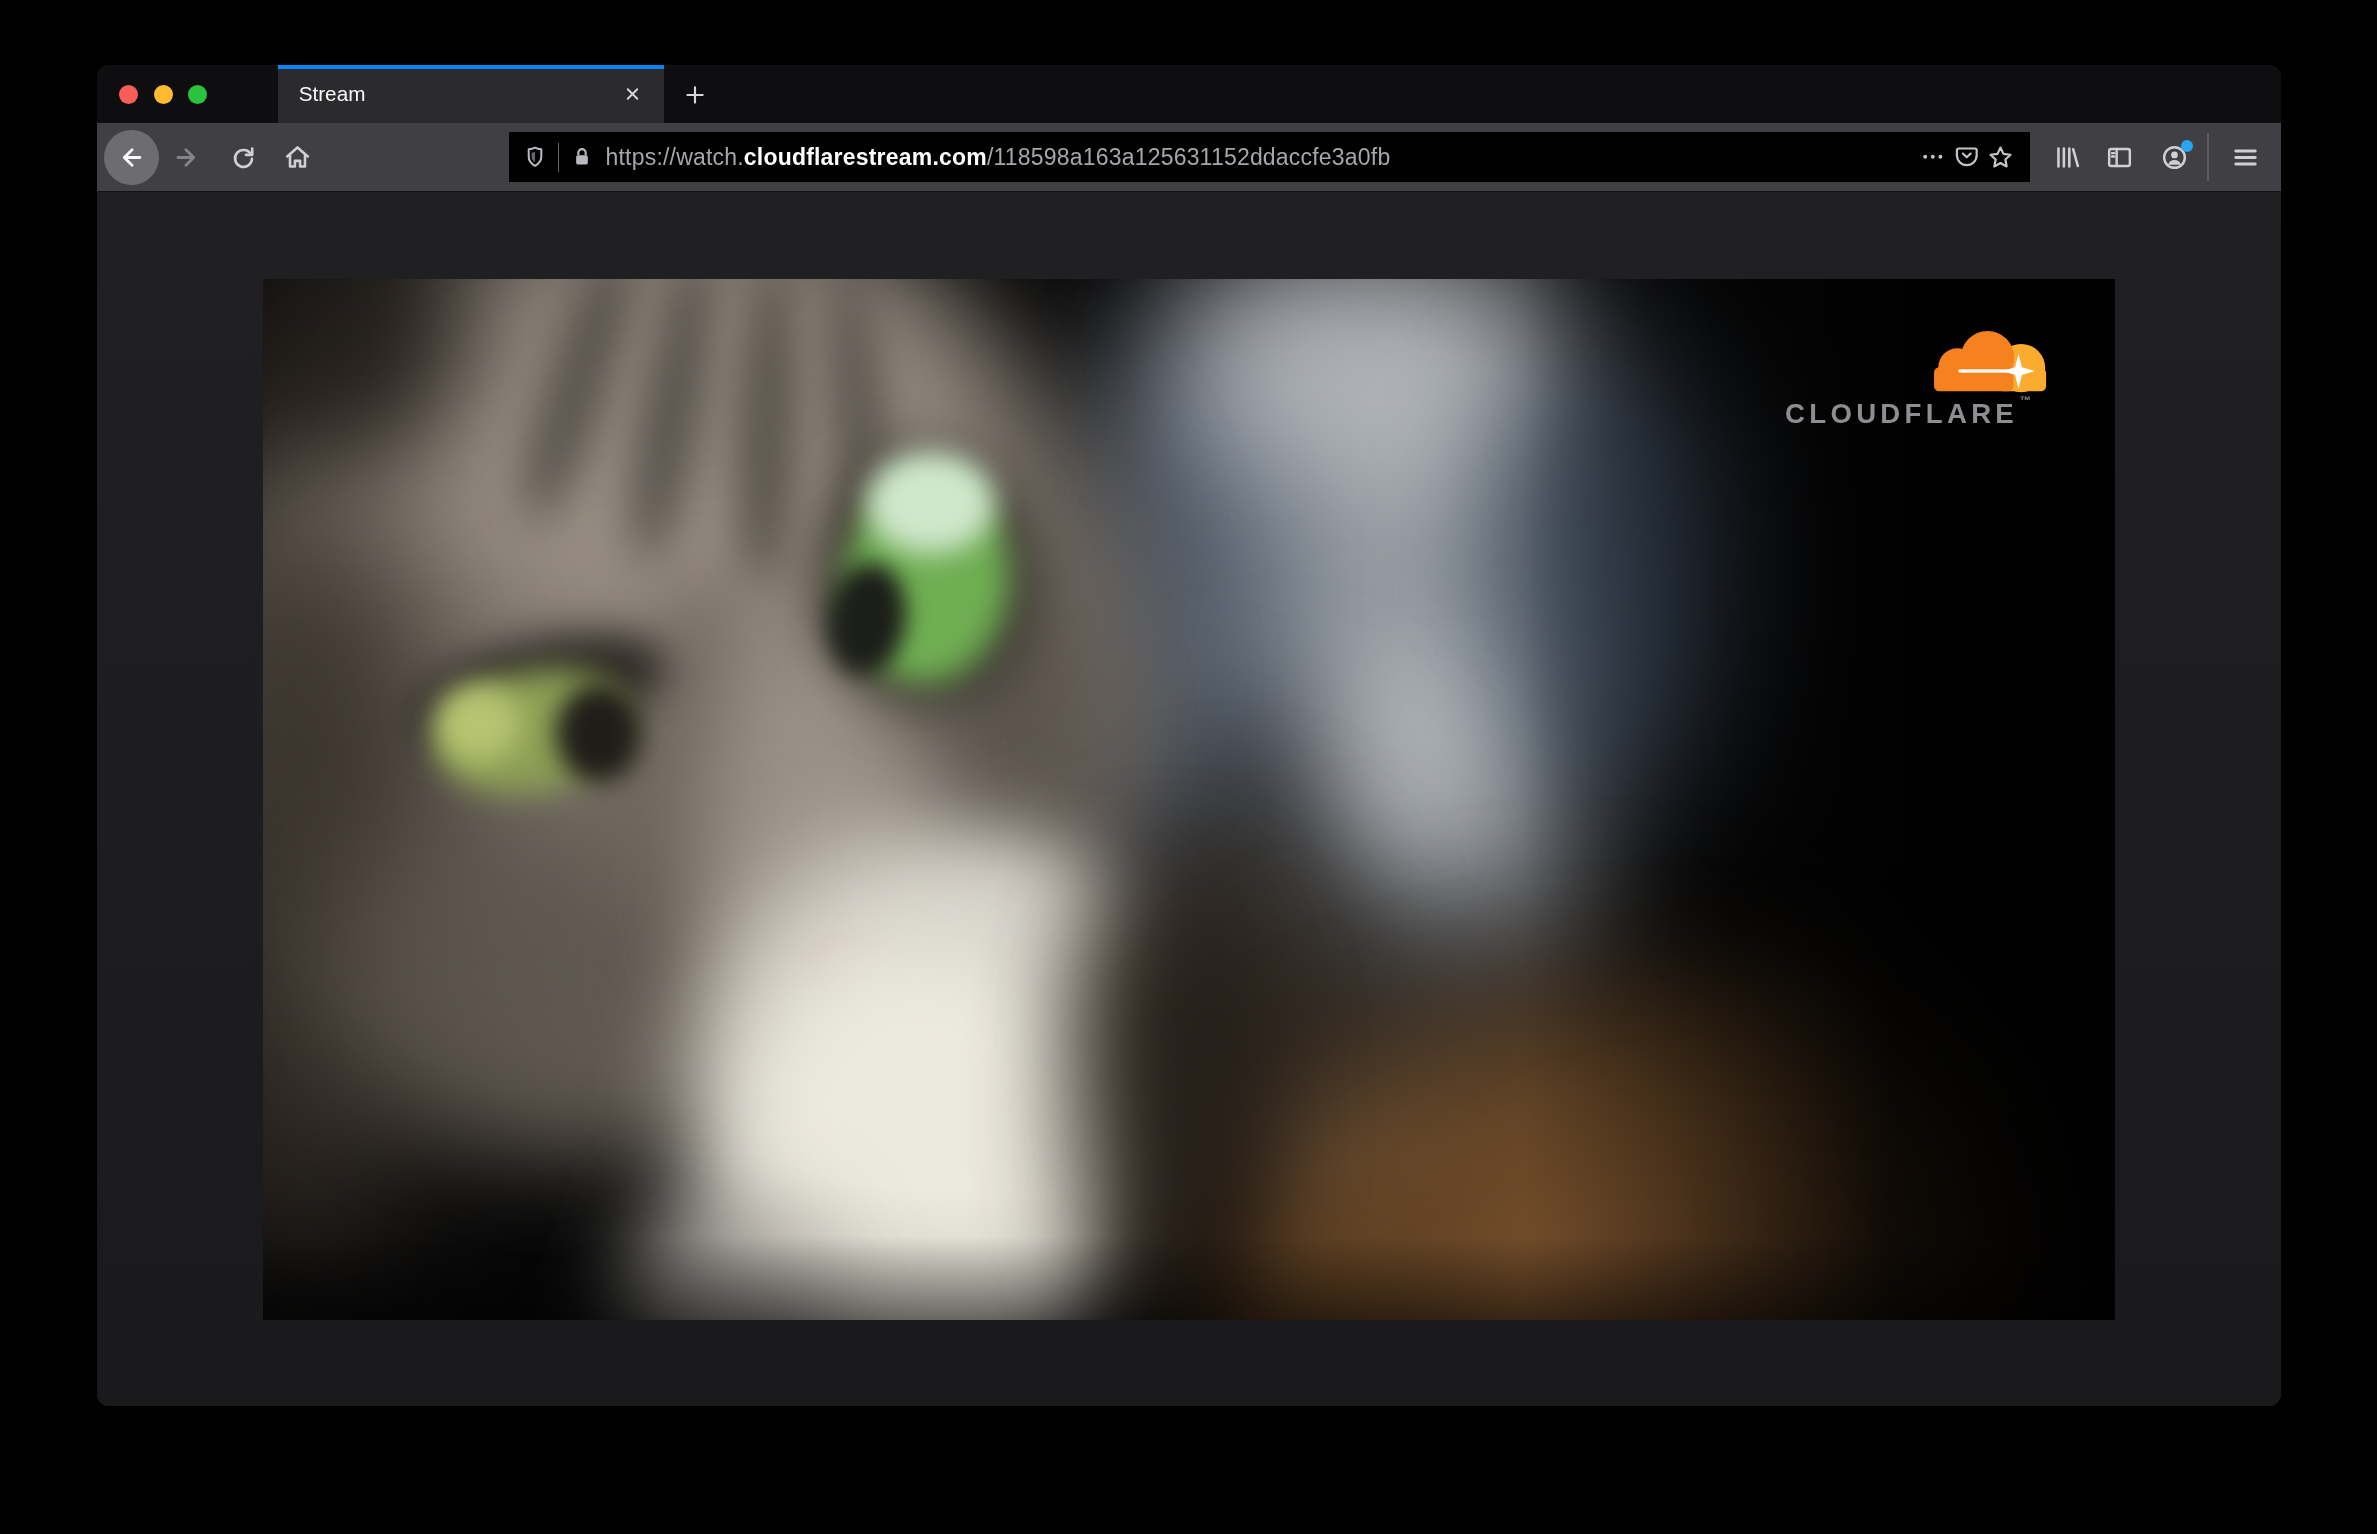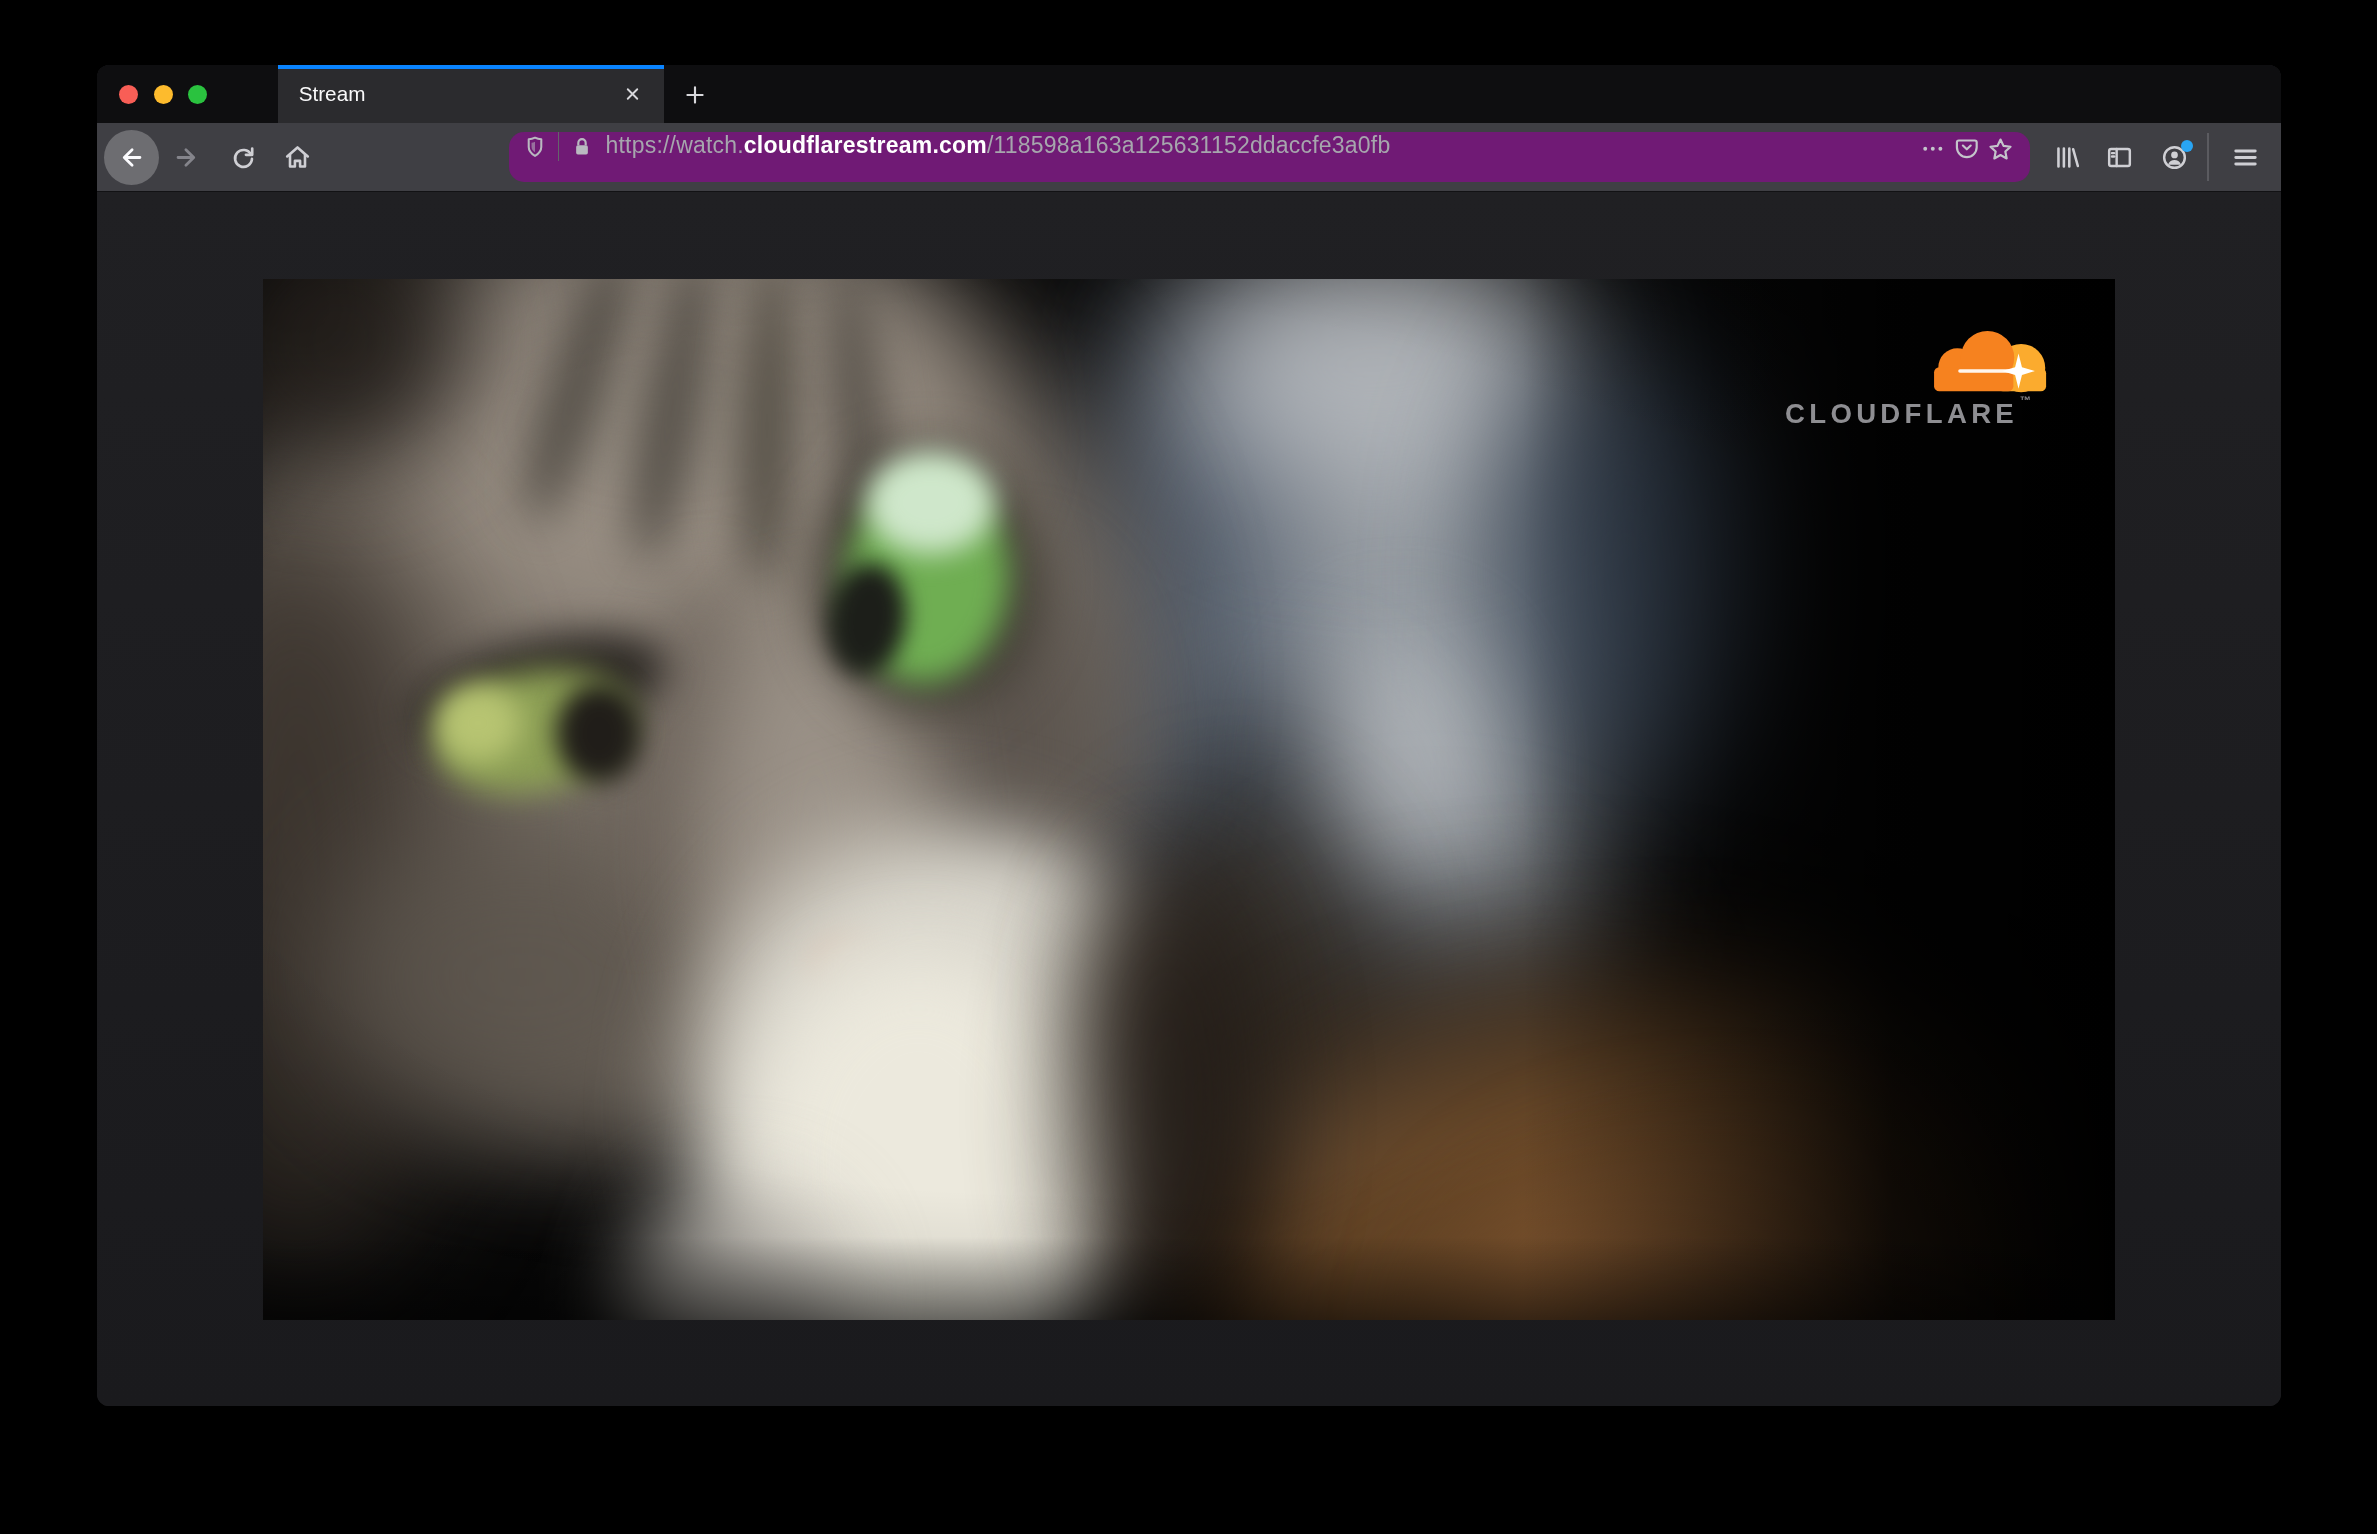--- a/index.html
+++ b/index.html
@@ -30,22 +30,22 @@
           display:flex;align-items:center;padding:0 0 0 6.9px;}
   .nav-back{width:55px;height:55px;border-radius:50%;background:#6d6d71;display:grid;place-items:center;
             border:0;padding:0;flex:0 0 auto;cursor:pointer;color:#fbfbfe;}
   .nav-btn{width:38px;height:38px;display:grid;place-items:center;background:none;border:0;padding:0;
            color:#cfcfd4;flex:0 0 auto;cursor:pointer;}
   .nav-btn.disabled{color:#84848b;}
   .ml10{margin-left:8.6px;}.ml22{margin-left:19px;}.ml19{margin-left:16.4px;}
   .ml223{margin-left:192px;}.ml20{margin-left:17px;}.ml13{margin-left:11.2px;}
   .ml16{margin-left:13.8px;}.ml14{margin-left:12px;}
 
-  .urlbar{flex:0 0 1521px;height:50px;background:#701a75;border-radius:15px;display:flex;
-          padding:0 12px 0 11.2px;box-sizing:border-box;}
+  .urlbar{flex:0 0 1521px;height:50px;background:#000000;border-radius:0;display:flex;
+          align-items:center;padding:0 12px 0 11.2px;box-sizing:border-box;}
   .ub-icon{width:29px;height:29px;display:grid;place-items:center;color:#b9b9c0;flex:0 0 auto;cursor:pointer;}
   .ub-sep{width:1.7px;height:29px;background:#64646a;margin:0 8.6px;flex:0 0 auto;}
   .url-text{margin-left:8.6px;font-size:23px;white-space:nowrap;letter-spacing:0.2px;cursor:text;}
   .url-dim{color:#a6a6ad;}
   .url-domain{color:#ffffff;font-weight:700;}
   .ub-spacer{flex:1;}
   .ub-action{width:34px;height:34px;display:grid;place-items:center;background:none;border:0;padding:0;
              color:#c4c4cb;flex:0 0 auto;cursor:pointer;}
   .tool{width:41px;height:41px;display:grid;place-items:center;background:none;border:0;padding:0;
         color:#cfcfd4;flex:0 0 auto;cursor:pointer;position:relative;}

